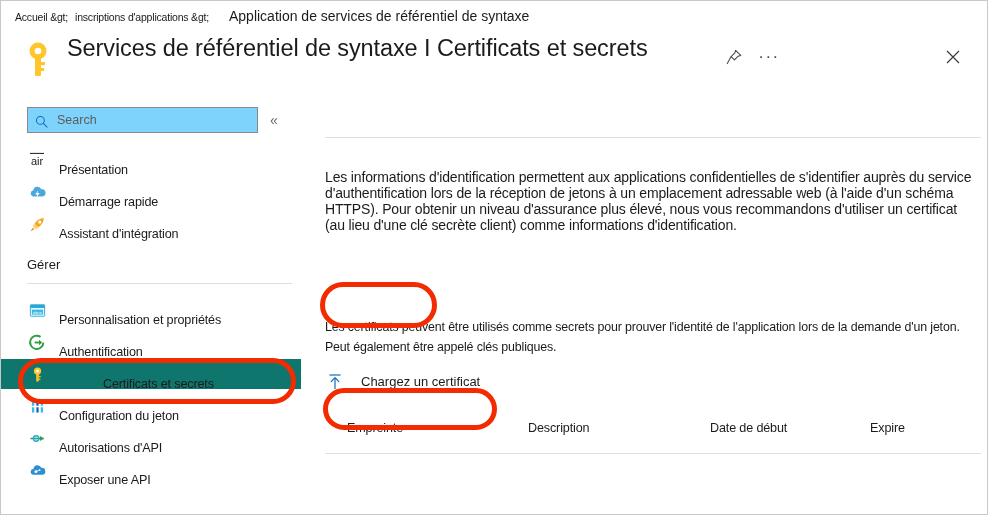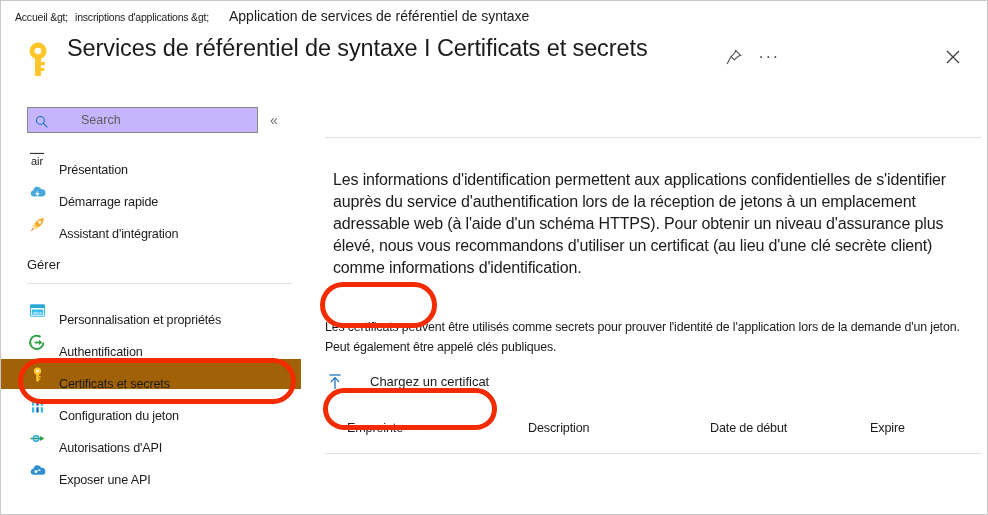--- a/index.html
+++ b/index.html
@@ -81,24 +81,23 @@
   }
   #search-row {
     position: absolute;
     left: 26px; top: 18px;
     width: 265px; height: 26px;
     display: flex; align-items: center;
   }
   #search-input-wrap {
     width: 231px; height: 26px;
     border: 1px solid #8a8886;
-    background: #c4b5fd;
+    background: #7dd3fc;
     display: flex; align-items: center;
     padding-left: 7px;
-    gap: 24px;
   }
   #search-icon { width: 13px; height: 13px; flex: 0 0 auto; }
   #search-input {
     border: 0; outline: 0;
     font-family: "Liberation Sans", sans-serif;
     font-size: 12.5px;
     color: #323130;
     margin-left: 7px;
     width: 180px;
     background: transparent;
@@ -112,21 +111,21 @@
   }
 
   .nav-item {
     position: absolute;
     left: 0;
     width: 300px; height: 30px;
     display: flex; align-items: center;
     padding-left: 26px;
     cursor: pointer;
   }
-  .nav-item.selected { background: #a16207; }
+  .nav-item.selected { background: #0f766e; gap: 44px; }
   .nav-icon {
     width: 20px; height: 20px;
     flex: 0 0 20px;
     display: flex; align-items: center; justify-content: center;
   }
   .nav-label {
     margin-left: 12px;
     font-size: 12.6px;
     color: #1b1b1b;
     white-space: nowrap;
@@ -165,24 +164,24 @@
     color: #1b1b1b;
   }
   #main-divider {
     position: absolute;
     left: 4px; top: 48px;
     width: 656px; height: 1px;
     background: #e1dfdd;
   }
   #intro-text {
     position: absolute;
-    left: 12px; top: 80px;
+    left: 4px; top: 80px;
     width: 650px;
-    font-size: 16px;
-    line-height: 22px;
+    font-size: 14px;
+    line-height: 16px;
     color: #1b1b1b;
     letter-spacing: -0.15px;
   }
 
   
   #tabs {
     position: absolute;
     left: 4px; top: 192px;
     display: flex; align-items: flex-end;
     gap: 18px;
@@ -215,21 +214,21 @@
   }
 
   #upload-button {
     position: absolute;
     left: 6px; top: 284px;
     display: flex; align-items: center;
     cursor: pointer;
   }
   #upload-icon { width: 16px; height: 17px; }
   #upload-label {
-    margin-left: 27px;
+    margin-left: 18px;
     font-size: 13px;
     color: #1b1b1b;
     text-align: center;
   }
 
   #table-head {
     position: absolute;
     left: 4px; top: 332px;
     width: 656px; height: 30px;
   }

